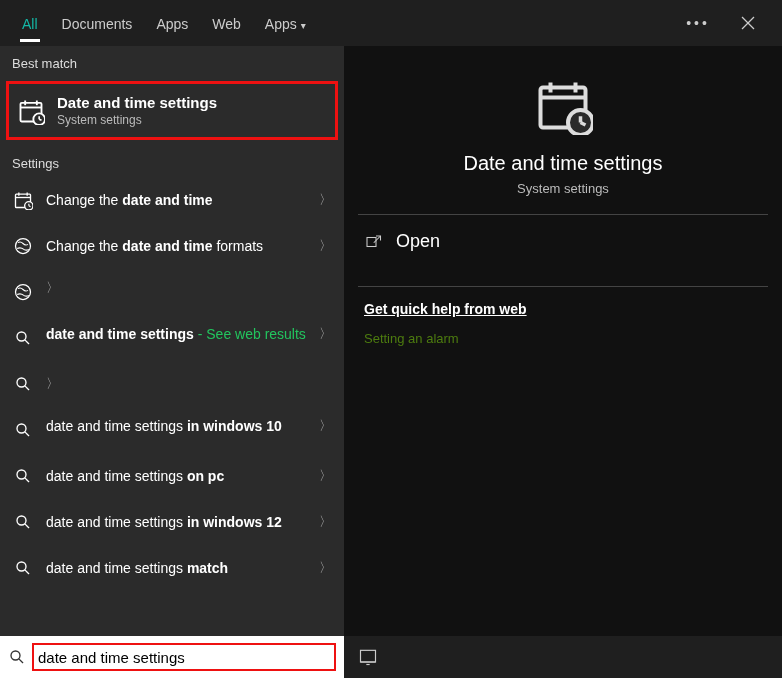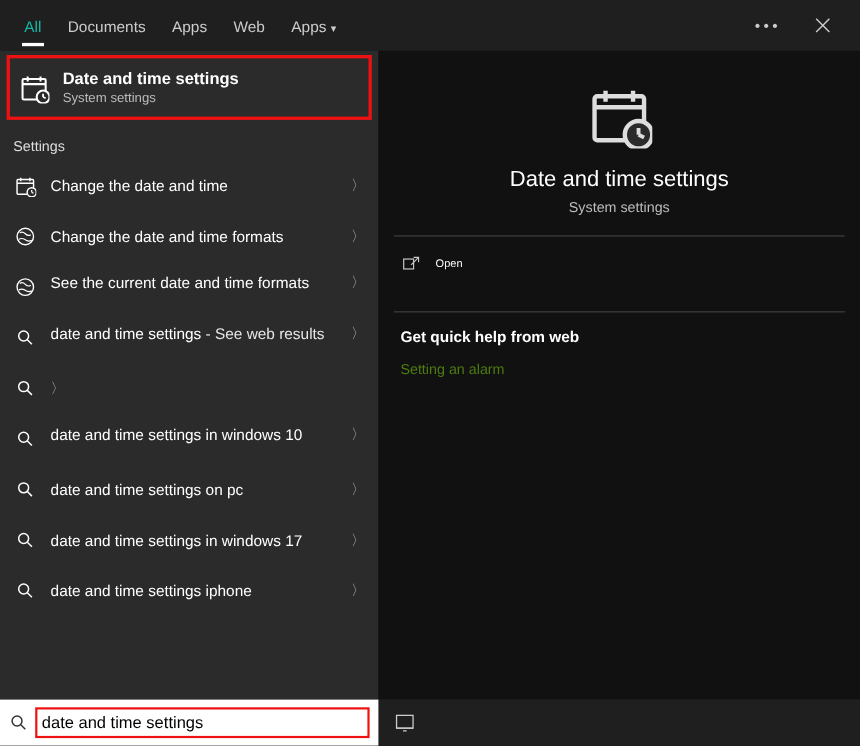--- a/index.html
+++ b/index.html
@@ -28,32 +28,32 @@
   .result-row .rtext { flex:1; font-size:14px; color:#fff; line-height:1.35; padding-right:10px;}
   .result-row .chev-r { color:#aaa; font-size:13px; }
   .result-row.tall { align-items:flex-start; padding-top:10px; padding-bottom:10px;}
   .result-row.tall .ricon { margin-top:2px;}
 
   .best { border:3px solid #e11; margin:4px 6px 6px; padding:10px 8px; display:flex; align-items:center; }
   .best .ricon { width:28px; height:28px; margin-right:12px;}
   .best .title { font-size:15px; font-weight:600;}
   .best .rsub { font-size:12px; color:#bbb; margin-top:2px;}
 
-  b { font-weight:400; }
+  b { font-weight:700; }
 
   
   .right-inner { padding-top:28px; text-align:center;}
   .big-icon { width:62px; height:62px; margin:0 auto 16px; display:flex; align-items:center; justify-content:center;}
   .right-title { font-size:20px; font-weight:400; margin-bottom:6px;}
   .right-sub { font-size:13px; color:#bbb; }
   .right hr { border:none; border-top:1px solid #444; margin:18px 0 0;}
-  .open-row { display:flex; align-items:center; gap:14px; padding:16px 6px; font-size:10px; cursor:pointer;}
+  .open-row { display:flex; align-items:center; gap:14px; padding:16px 6px; font-size:18px; cursor:pointer;}
   .open-row .oicon { width:18px; height:18px;}
   .help-block { padding:14px 6px; text-align:left;}
-  .help-title { font-size:14px; font-weight:600; margin-bottom:14px;}
+  .help-title { font-size:14px; font-weight:600; margin-bottom:14px;text-decoration:underline;}
   .help-link { font-size:13px; color:#4d7c0f; cursor:pointer;}
 
   
   .bottombar { position:absolute; left:0; bottom:0; width:782px; height:42px; display:flex;}
   .searchbox { width:344px; height:42px; background:#fff; display:flex; align-items:center; padding:0 8px; position:relative;}
   .searchbox .sicon { width:18px; height:18px; color:#333; margin-right:6px;}
   .search-field-wrap { flex:1; height:28px; border:2px solid #e11; display:flex; align-items:center; padding:0 4px;}
   .search-input { border:none; outline:none; font-size:15px; width:100%; color:#000; background:transparent;}
   .search-input::placeholder { color:#888;}
   @keyframes blink { 50% { opacity:0; } }
@@ -123,20 +123,21 @@
           <line x1="1" y1="1" x2="13" y2="13" stroke="#ccc" stroke-width="1.3"></line>
           <line x1="13" y1="1" x2="1" y2="13" stroke="#ccc" stroke-width="1.3"></line>
         </svg>
     </div>
   </div>
 </div>
 
 <div class="main">
 
   <div class="left">
+    <div class="section-label">Best match</div>
 
     <div class="best">
       <div class="ricon">
         <svg width="28" height="28" viewBox="0 0 24 24">
             <use href="#calendar-clock"></use>
           </svg>
       </div>
       <div>
         <div class="title">Date and time settings</div>
         <div class="rsub">System settings</div>
@@ -162,32 +163,31 @@
         </div>
       <div class="rtext"><span>Change the </span><b>date and time</b><span> formats</span></div>
       <div class="chev-r">〉</div>
     </div>
     <div class="result-row tall">
       <div class="ricon">
           <svg width="20" height="20" viewBox="0 0 24 24">
             <use href="#region"></use>
           </svg>
         </div>
-      <div class="rtext"><span>See the current </span><b>date and time</b><span> formats</span></div>
       <div class="chev-r">〉</div>
     </div>
 
 
     <div class="result-row tall">
       <div class="ricon">
           <svg width="18" height="18" viewBox="0 0 24 24">
             <use href="#search"></use>
           </svg>
         </div>
-      <div class="rtext"><b>date and time settings</b><span style="color:#e5e5e5"> - See web results</span></div>
+      <div class="rtext"><b>date and time settings</b><span style="color:#22c55e"> - See web results</span></div>
       <div class="chev-r">〉</div>
     </div>
     <div class="result-row">
       <div class="ricon">
           <svg width="18" height="18" viewBox="0 0 24 24">
             <use href="#search"></use>
           </svg>
         </div>
       <div class="chev-r">〉</div>
     </div>
@@ -208,30 +208,30 @@
         </div>
       <div class="rtext"><span>date and time settings </span><b>on pc</b></div>
       <div class="chev-r">〉</div>
     </div>
     <div class="result-row">
       <div class="ricon">
           <svg width="18" height="18" viewBox="0 0 24 24">
             <use href="#search"></use>
           </svg>
         </div>
-      <div class="rtext"><span>date and time settings </span><b>in windows 17</b></div>
-      <div class="chev-r">〉</div>
-    </div>
-    <div class="result-row">
-      <div class="ricon">
-          <svg width="18" height="18" viewBox="0 0 24 24">
-            <use href="#search"></use>
-          </svg>
-        </div>
-      <div class="rtext"><span>date and time settings </span><b>iphone</b></div>
+      <div class="rtext"><span>date and time settings </span><b>in windows 12</b></div>
+      <div class="chev-r">〉</div>
+    </div>
+    <div class="result-row">
+      <div class="ricon">
+          <svg width="18" height="18" viewBox="0 0 24 24">
+            <use href="#search"></use>
+          </svg>
+        </div>
+      <div class="rtext"><span>date and time settings </span><b>match</b></div>
       <div class="chev-r">〉</div>
     </div>
     <div class="result-row">
       <div class="ricon"></div>
       <div class="rtext"></div>
 
     </div>
   </div>
 
   <div class="right">

